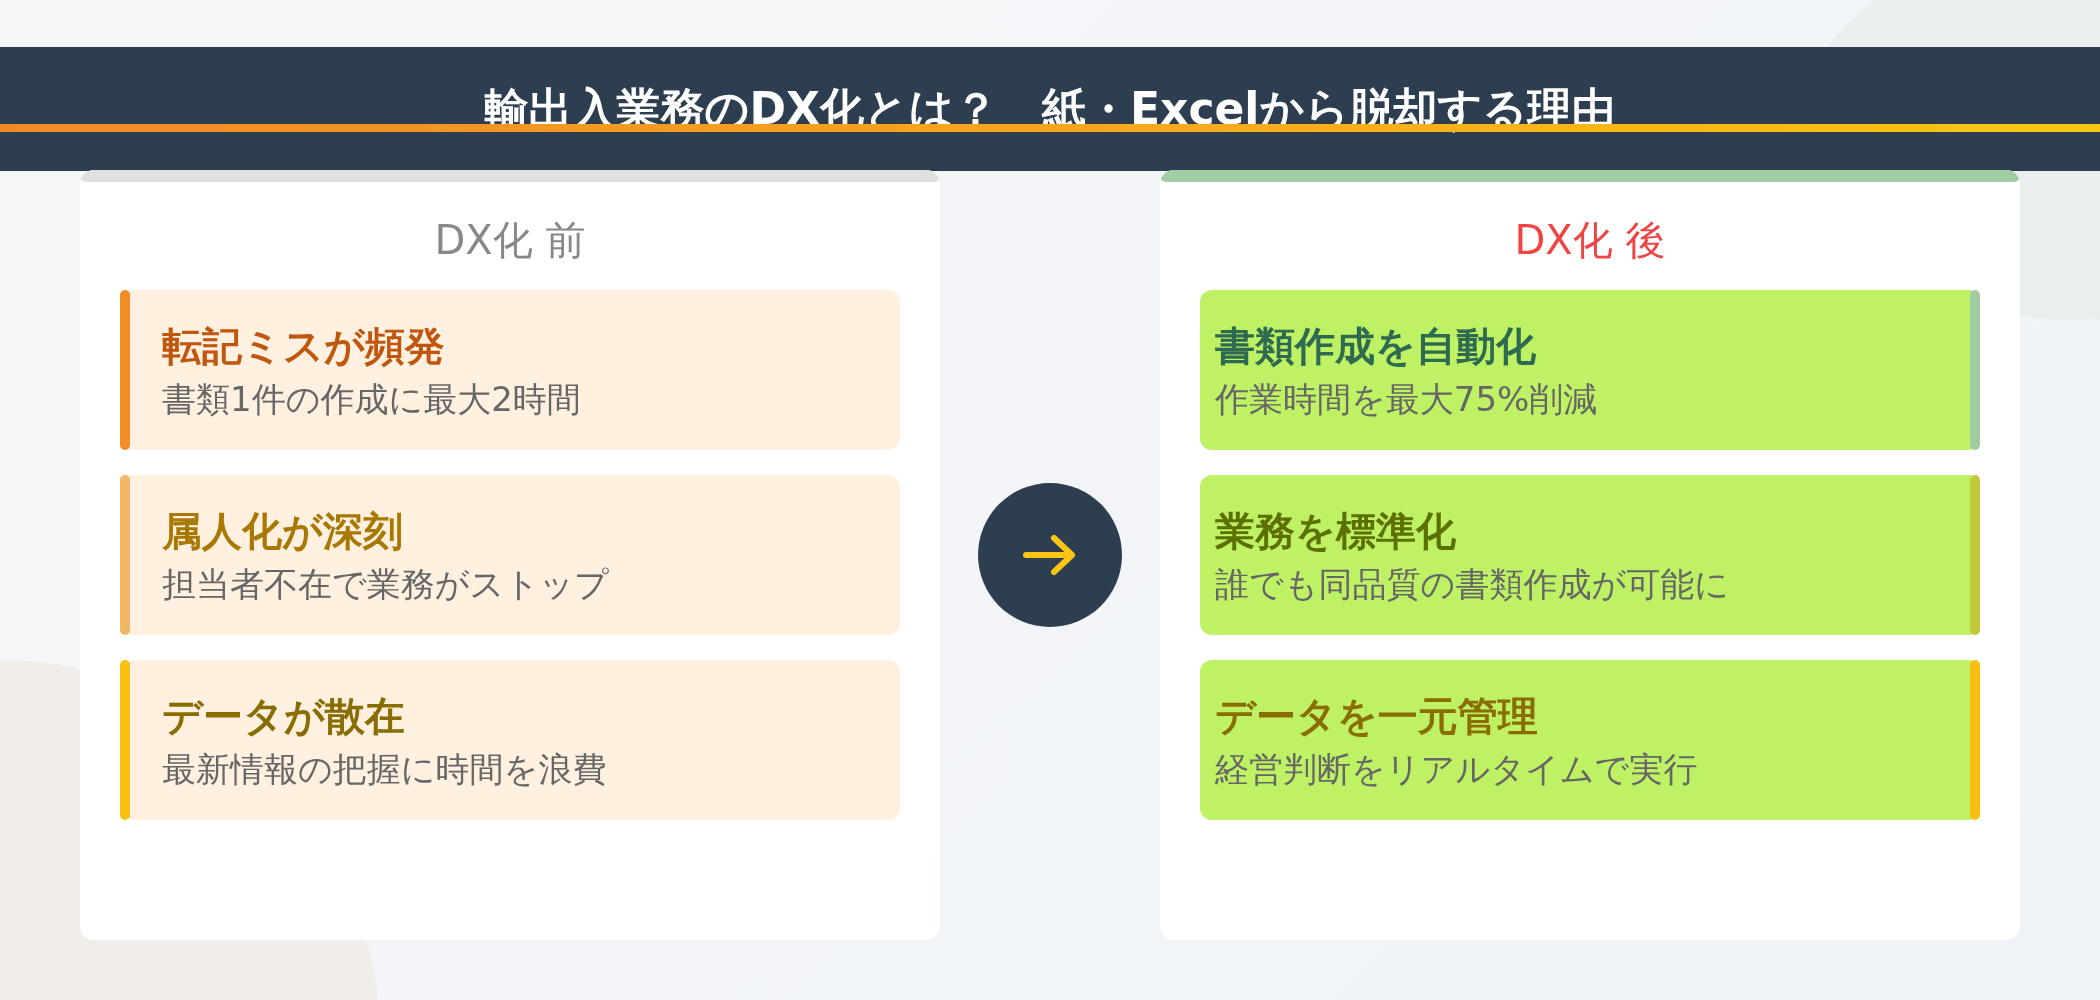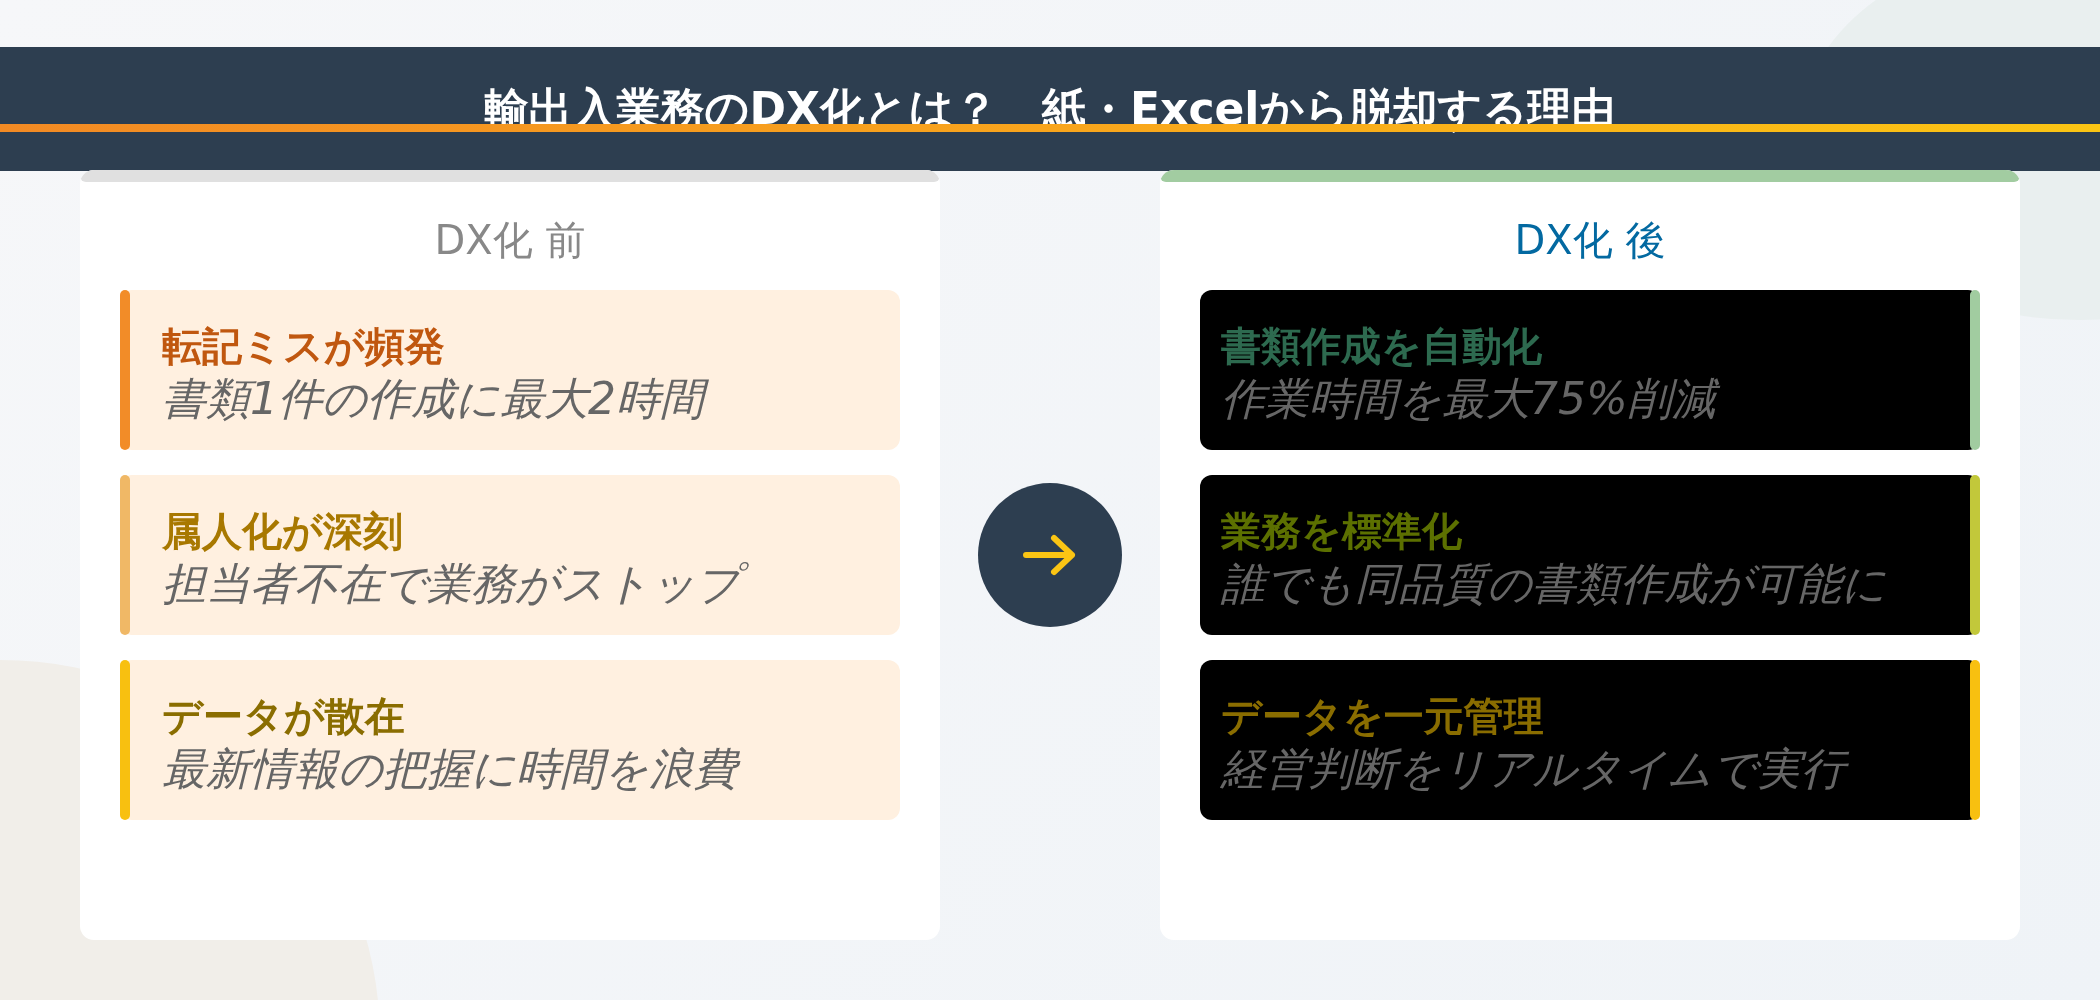--- a/index.html
+++ b/index.html
@@ -39,40 +39,40 @@
   .panel-left { left: 80px; }
   .panel-right { left: 1160px; }
   .panel-topbar { position: absolute; left: 0; top: 0; width: 100%; height: 12px; border-radius: 8px; }
   .panel-left .panel-topbar { background: #e0e0e0; }
   .panel-right .panel-topbar { background: #a2cca1; }
   .panel-title {
     position: absolute; left: 0; top: 44px; width: 100%; text-align: center;
     font-weight: normal; font-size: 40px; line-height: 52px;
   }
   .panel-left .panel-title { color: #888888; }
-  .panel-right .panel-title { color: #0369a1; }
+  .panel-right .panel-title { color: #ef4444; }
   .card {
     position: absolute; left: 40px; width: 780px; height: 160px;
     border-radius: 12px; padding: 28px 0 0 42px;
   }
   .panel-left .card { background: #fff0e0; }
-  .panel-right .card { background: #000000; padding-left: 21px; }
+  .panel-right .card { background: #bef264; padding-left: 15px; }
   .card-1 { top: 120px; }
   .card-2 { top: 305px; }
   .card-3 { top: 490px; }
   .card-bar {
     position: absolute; top: 0; width: 10px; height: 160px; border-radius: 5px;
   }
   .panel-left .card-bar { left: 0; }
   .panel-right .card-bar { right: 0; }
   .card-heading {
     font-weight: bold; font-size: 40px; line-height: 56px; white-space: nowrap;
   }
   .card-desc {
-    font-size: 44px; line-height: 50px; color: #666666; white-space: nowrap; font-style: italic;
+    font-size: 34px; line-height: 50px; color: #666666; white-space: nowrap;
   }
   .arrow-circle {
     position: absolute; left: 978px; top: 483px; width: 144px; height: 144px;
     border-radius: 50%; background: #2d3e50;
     display: flex; align-items: center; justify-content: center;
   }
 </style>
 </head>
 <body>
 

